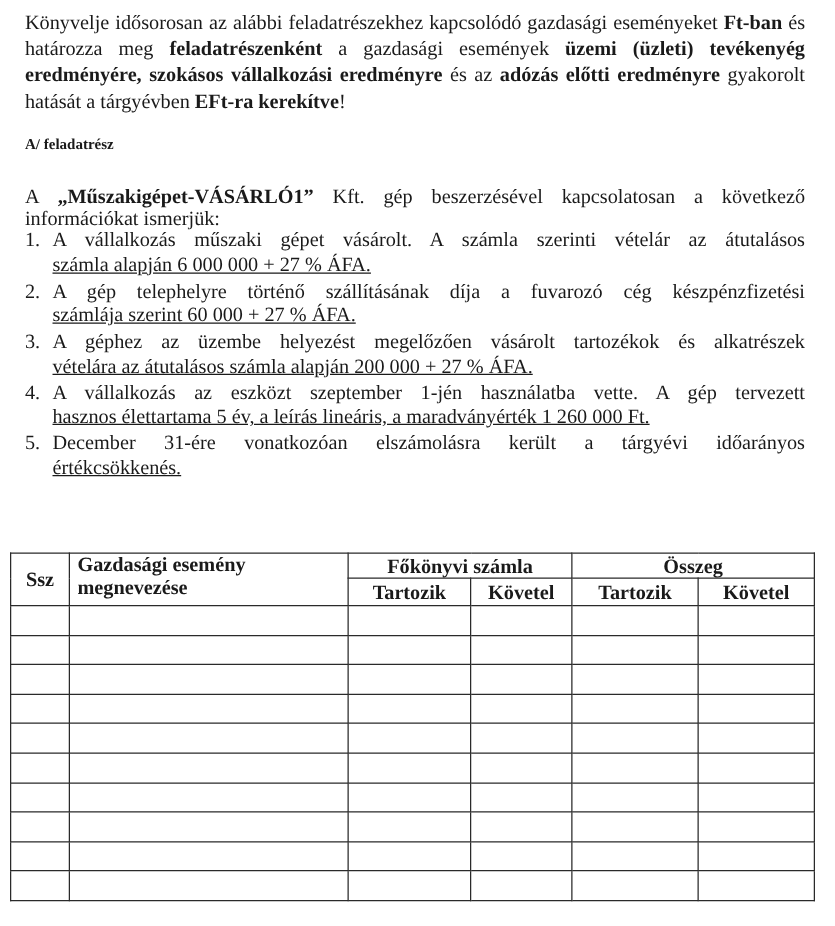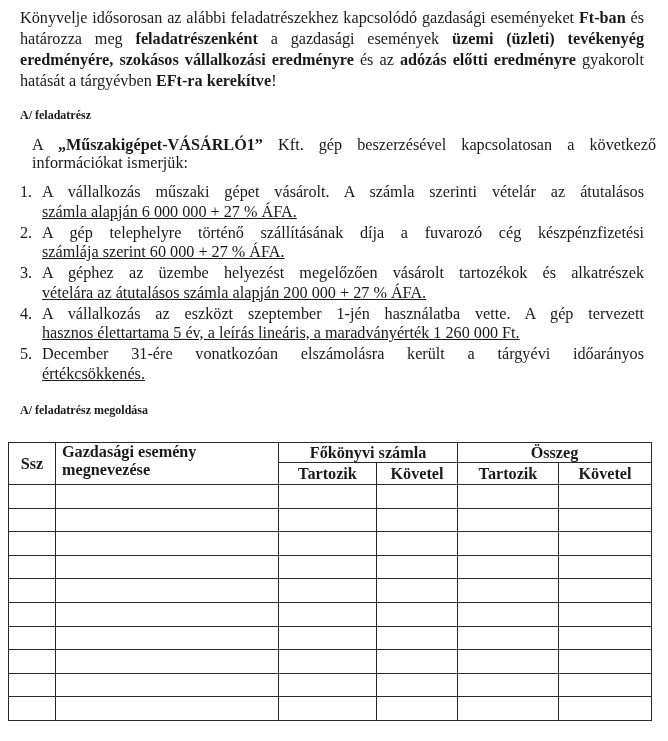--- a/index.html
+++ b/index.html
@@ -11,22 +11,22 @@
   .page { position: absolute; left: 0; top: 0; width: 548px; height: 741px; padding-left: 48px; }
   .intro {
     position: absolute; left: 20px; top: 8px; width: 624px;
     line-height: 21px; text-align: justify; text-align-last: left;
   }
   .intro b { font-weight: bold; }
   .h { position: absolute; left: 20px; font-weight: bold; font-size: 12px; }
   #h1 { top: 108px; }
   #h2 { top: 403px; }
   .para {
-    position: absolute; left: 20px; top: 136px; width: 624px;
-    line-height: 18px; text-align: justify; margin-left: 12px;
+    position: absolute; left: 20px; top: 148px; width: 624px;
+    line-height: 18px; text-align: justify;
   }
   .para .l1 { display: block; text-align: justify; text-align-last: justify; }
   ol.items {
     position: absolute; left: 20px; top: 183px; width: 624px;
     margin: 0; padding: 0; list-style: none;
   }
   ol.items li {
     position: relative; padding-left: 22px; line-height: 19.5px;
     margin-bottom: 1.5px;
   }
@@ -83,21 +83,20 @@
         <span class="t1">A vállalkozás az eszközt szeptember 1-jén használatba vette. A gép tervezett</span>
         <span class="t2">hasznos élettartama 5 év, a leírás lineáris, a maradványérték 1 260 000 Ft.</span>
       </li>
       <li>
         <span class="num">5.</span>
         <span class="t1">December 31-ére vonatkozóan elszámolásra került a tárgyévi időarányos</span>
         <span class="t2">értékcsökkenés.</span>
       </li>
     </ol>
 
-  <div class="h" id="h2">A/ feladatrész megoldása</div>
 
   <table class="ledger">
     <colgroup>
       <col style="width:47px">
         <col style="width:223px">
         <col style="width:98px">
       <col style="width:81px">
         <col style="width:101px">
         <col style="width:93px">
     </colgroup>

